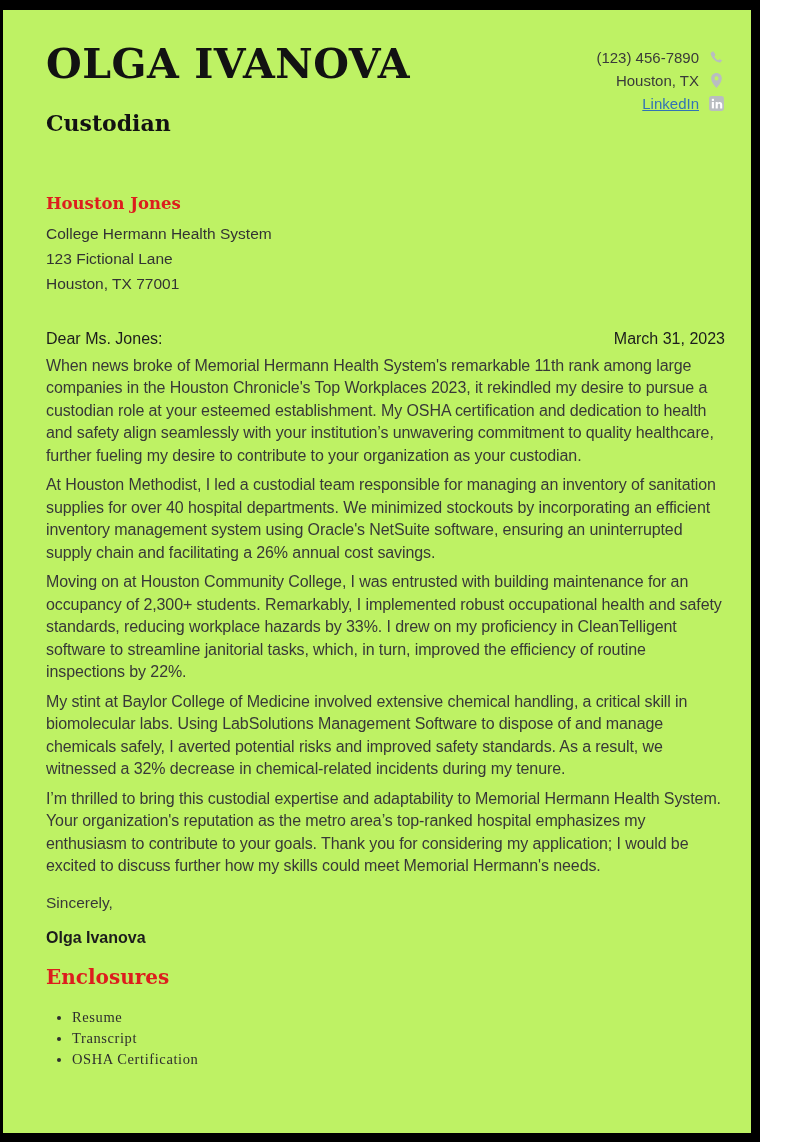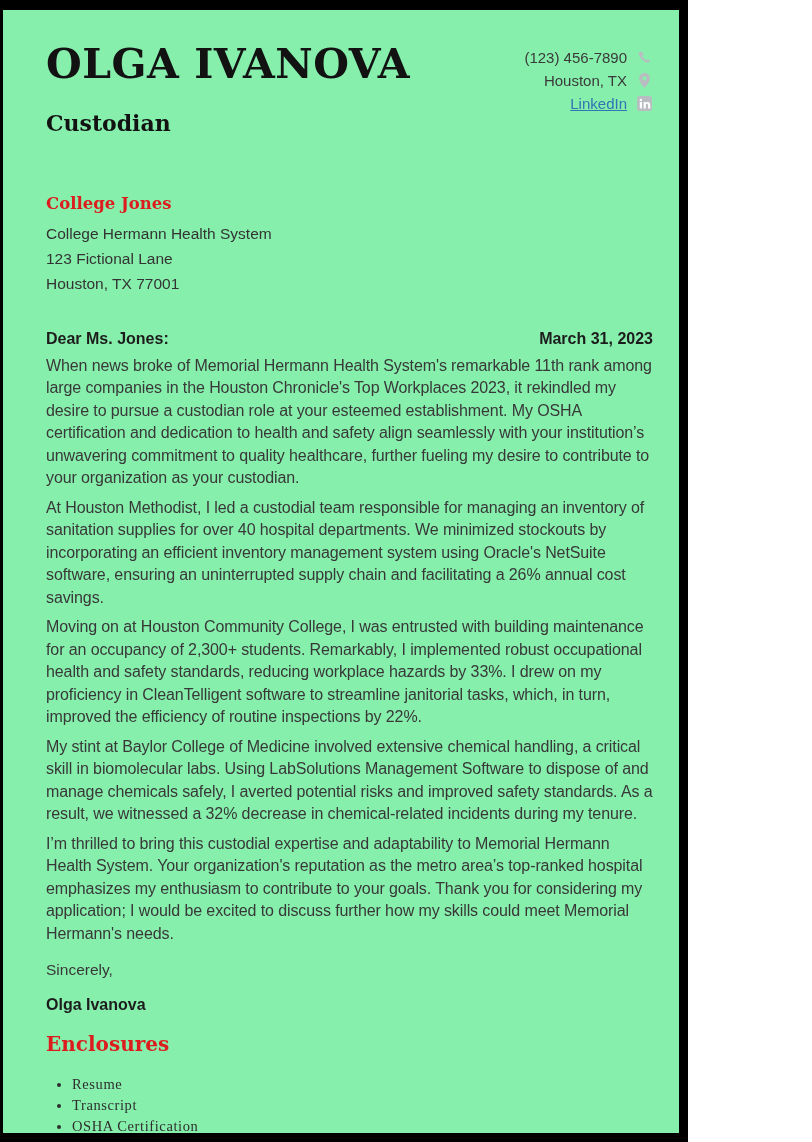--- a/index.html
+++ b/index.html
@@ -1,22 +1,22 @@
 <!DOCTYPE html>
 <html><head>
 <meta charset="utf-8">
 <style>
   * { margin: 0; padding: 0; box-sizing: border-box; }
   html, body { background: #ffffff; }
   body { font-family: "Liberation Sans", sans-serif; }
 
   .page {
-    width: 688px;
+    width: 760px;
     height: 1142px;
-    background: #86efac;
+    background: #bef264;
     border-style: solid;
     border-color: #000000;
     border-width: 10px 9px 9px 3px;
     position: relative;
     overflow: hidden;
   }
 
   .inner { padding: 0 26px 0 43px; }
 
   
@@ -80,21 +80,21 @@
   }
 
   
   .salutation-row {
     display: flex;
     justify-content: space-between;
     margin-top: 34px;
   }
   .salutation, .letter-date {
     font-size: 16px;
-    font-weight: 700;
+    font-weight: 400;
     color: #1c1c1c;
   }
 
   
   .body-paragraph {
     margin-top: 7px;
     font-size: 16px;
     line-height: 22.5px;
     color: #383838;
     letter-spacing: -0.1px;
@@ -159,21 +159,21 @@
                 <rect x="3.6" y="6.6" width="2" height="6" fill="#ffffff"></rect>
                 <rect x="3.6" y="3.6" width="2" height="2" fill="#ffffff"></rect>
                 <path d="M7.2 6.6h2v.9c.3-.5 1-1 1.9-1 1.5 0 2.3 1 2.3 2.7v3.4h-2V9.5c0-.9-.4-1.3-1.1-1.3-.7 0-1.1.5-1.1 1.3v3.1h-2v-6z" fill="#ffffff"></path>
               </svg>
           </span>
         </div>
       </div>
     </div>
 
     <div class="recipient">
-      <div class="recipient-name">College Jones</div>
+      <div class="recipient-name">Houston Jones</div>
       <div class="recipient-line">College Hermann Health System</div>
       <div class="recipient-line">123 Fictional Lane</div>
       <div class="recipient-line">Houston, TX 77001</div>
     </div>
 
     <div class="salutation-row">
       <div class="salutation">Dear Ms. Jones:</div>
       <div class="letter-date">March 31, 2023</div>
     </div>
 

